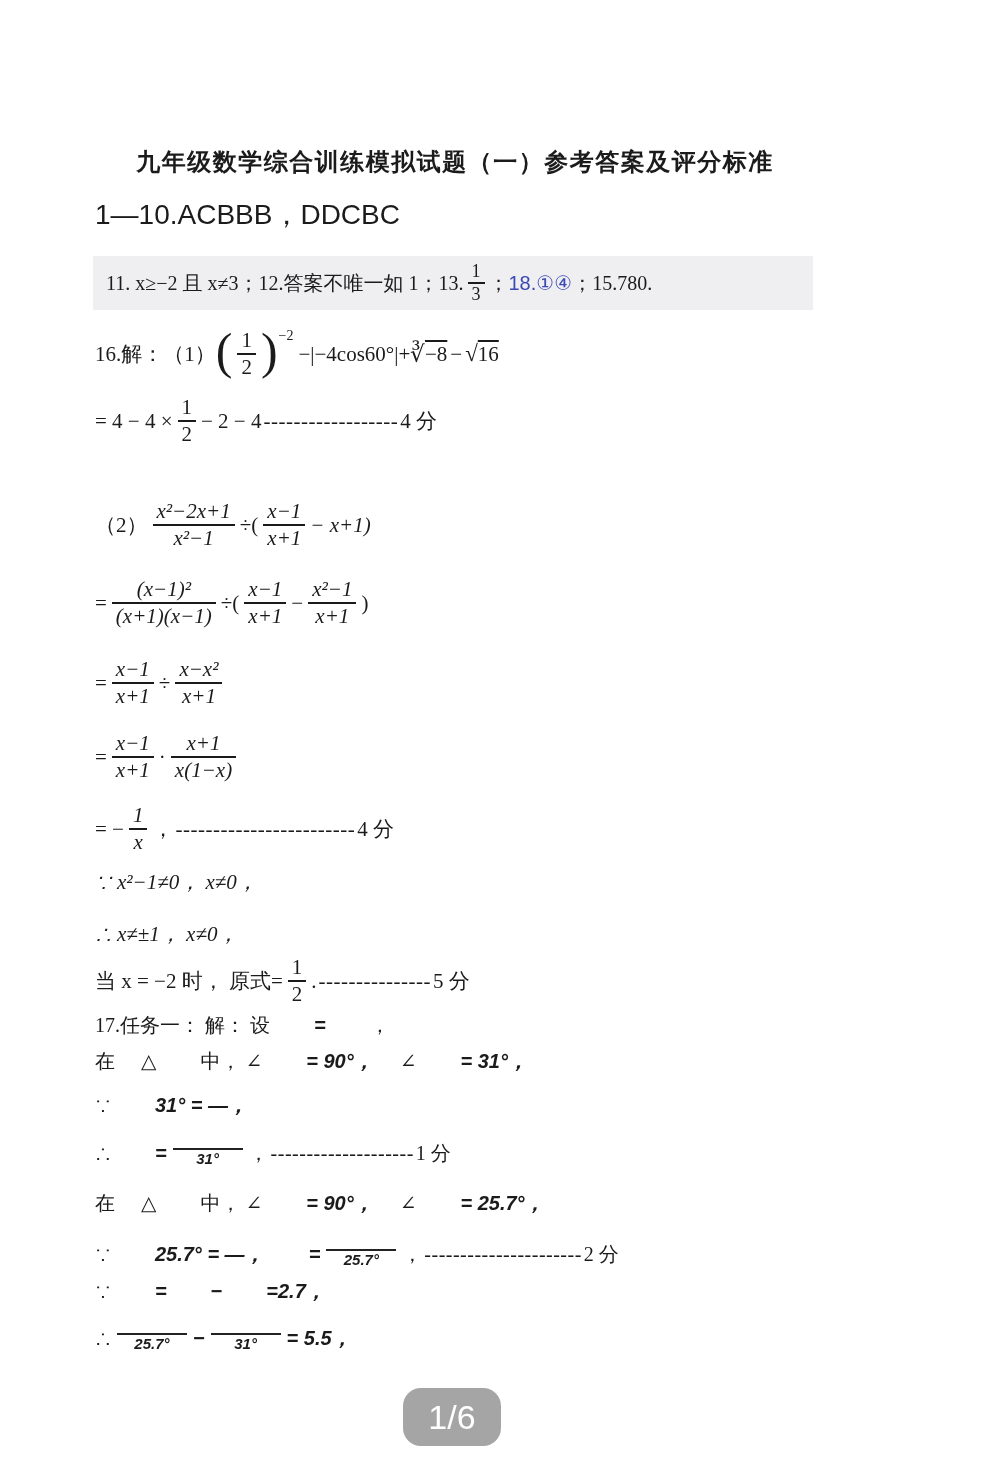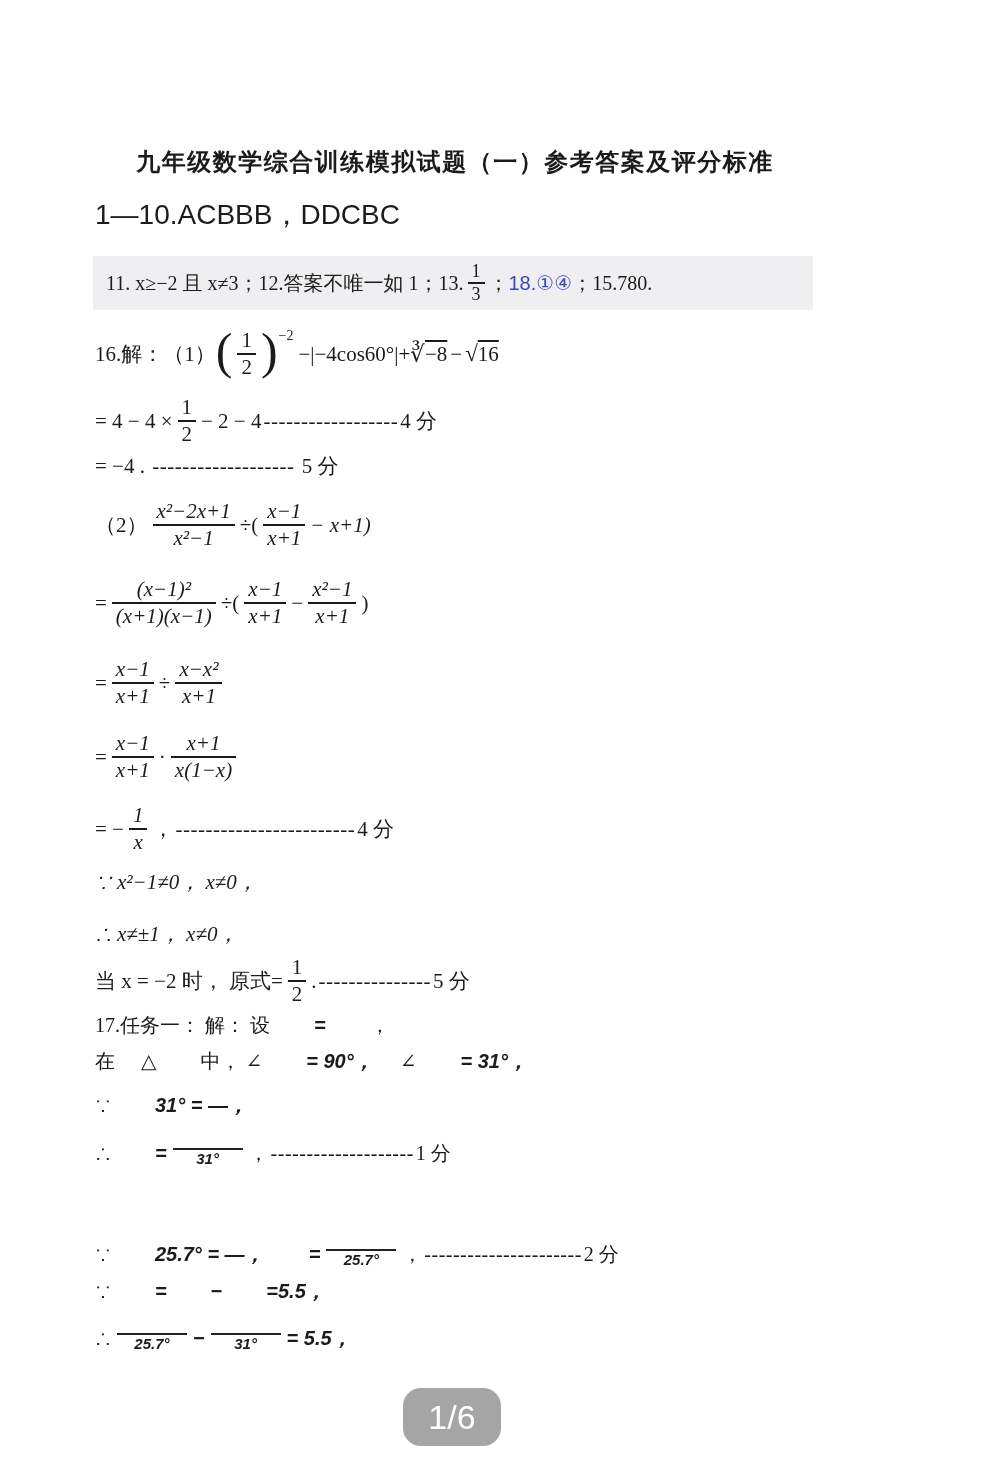--- a/index.html
+++ b/index.html
@@ -76,25 +76,20 @@
       <span>= 4 − 4 ×</span>
       <span class="frac">
           <span class="num">1</span>
           <span class="den">2</span>
         </span>
       <span>− 2 − 4</span>
       <span class="dots">------------------</span>
       <span>4 分</span>
     </div>
 
-    <div class="line" style="top:452px;">
-      <span>= −4 .</span>
-      <span class="dots">-------------------</span>
-      <span>5 分</span>
-    </div>
 
     <div class="line flexline" style="top:492px; height:66px;">
       <span>（2）</span>
       <span class="frac it">
           <span class="num">x²−2x+1</span>
           <span class="den">x²−1</span>
         </span>
       <span>÷(</span>
       <span class="frac it">
           <span class="num">x−1</span>
@@ -191,38 +186,41 @@
       <span class="bi">=</span>
       <span class="bfrac">
           <span class="bar"></span>
           <span class="bden">31°</span>
         </span>
       <span>，</span>
       <span class="dots">--------------------</span>
       <span>1 分</span>
     </div>
 
+    <div class="line t17" style="top:1190px;">
+      <span>在</span><span class="gap-s"></span><span>△</span><span class="gap-m"></span><span>中， ∠</span><span class="gap-m"></span><span class="bi">= 90°，</span><span class="gap-s"></span><span>∠</span><span class="gap-m"></span><span class="bi">= 25.7°，</span>
+    </div>
 
     <div class="line flexline t17" style="top:1228px; height:52px;">
       <span>∵</span>
         <span class="gap-m"></span>
       <span class="bi">25.7° = —，</span>
         <span class="gap-m"></span>
       <span class="bi">=</span>
       <span class="bfrac">
           <span class="bar"></span>
           <span class="bden">25.7°</span>
         </span>
       <span>，</span>
       <span class="dots">----------------------</span>
       <span>2 分</span>
     </div>
 
     <div class="line t17" style="top:1278px;">
-      <span>∵</span><span class="gap-m"></span><span class="bi">=</span><span class="gap-m"></span><span class="bi">−</span><span class="gap-m"></span><span class="bi">=5.5，</span>
+      <span>∵</span><span class="gap-m"></span><span class="bi">=</span><span class="gap-m"></span><span class="bi">−</span><span class="gap-m"></span><span class="bi">=2.7，</span>
     </div>
 
     <div class="line flexline t17" style="top:1312px; height:52px;">
       <span>∴</span>
       <span class="bfrac">
           <span class="bar"></span>
           <span class="bden">25.7°</span>
         </span>
       <span class="bi">−</span>
       <span class="bfrac">

